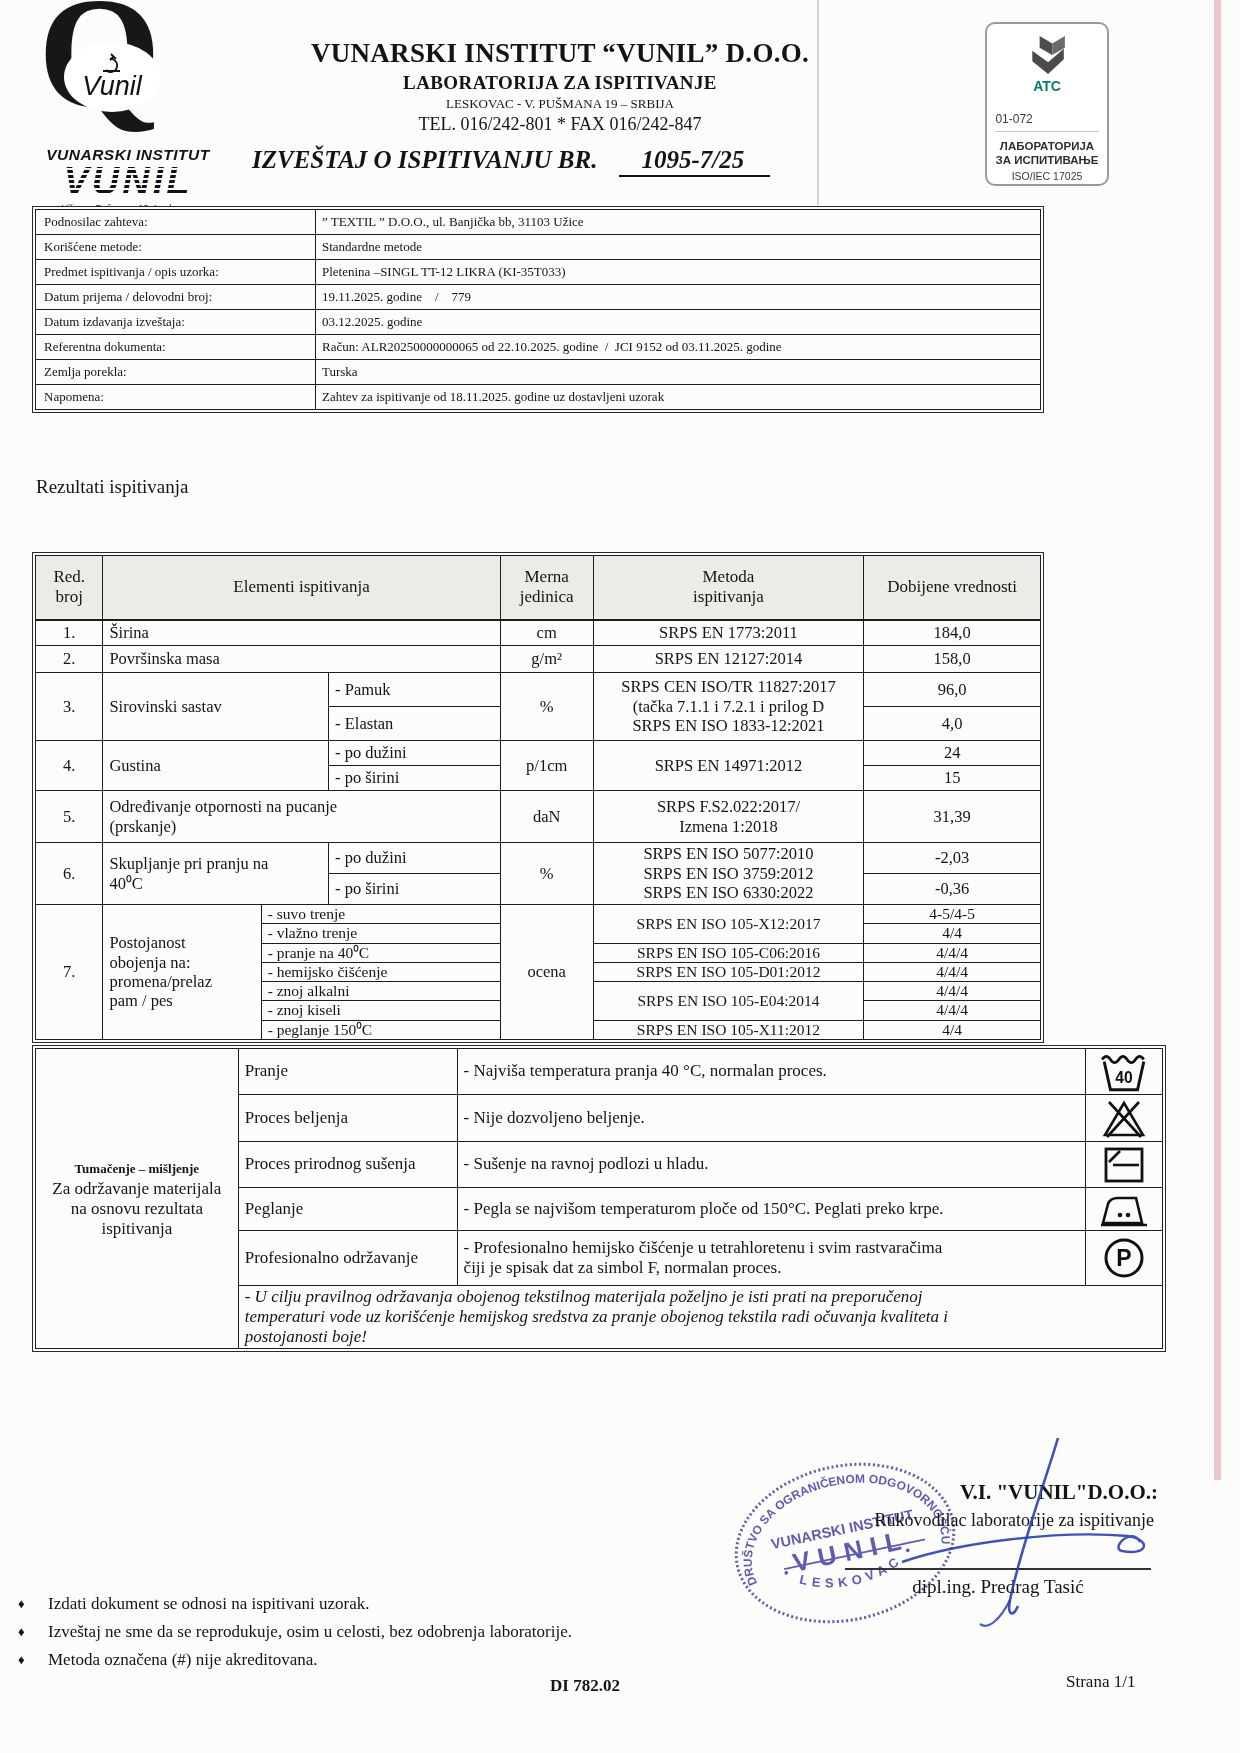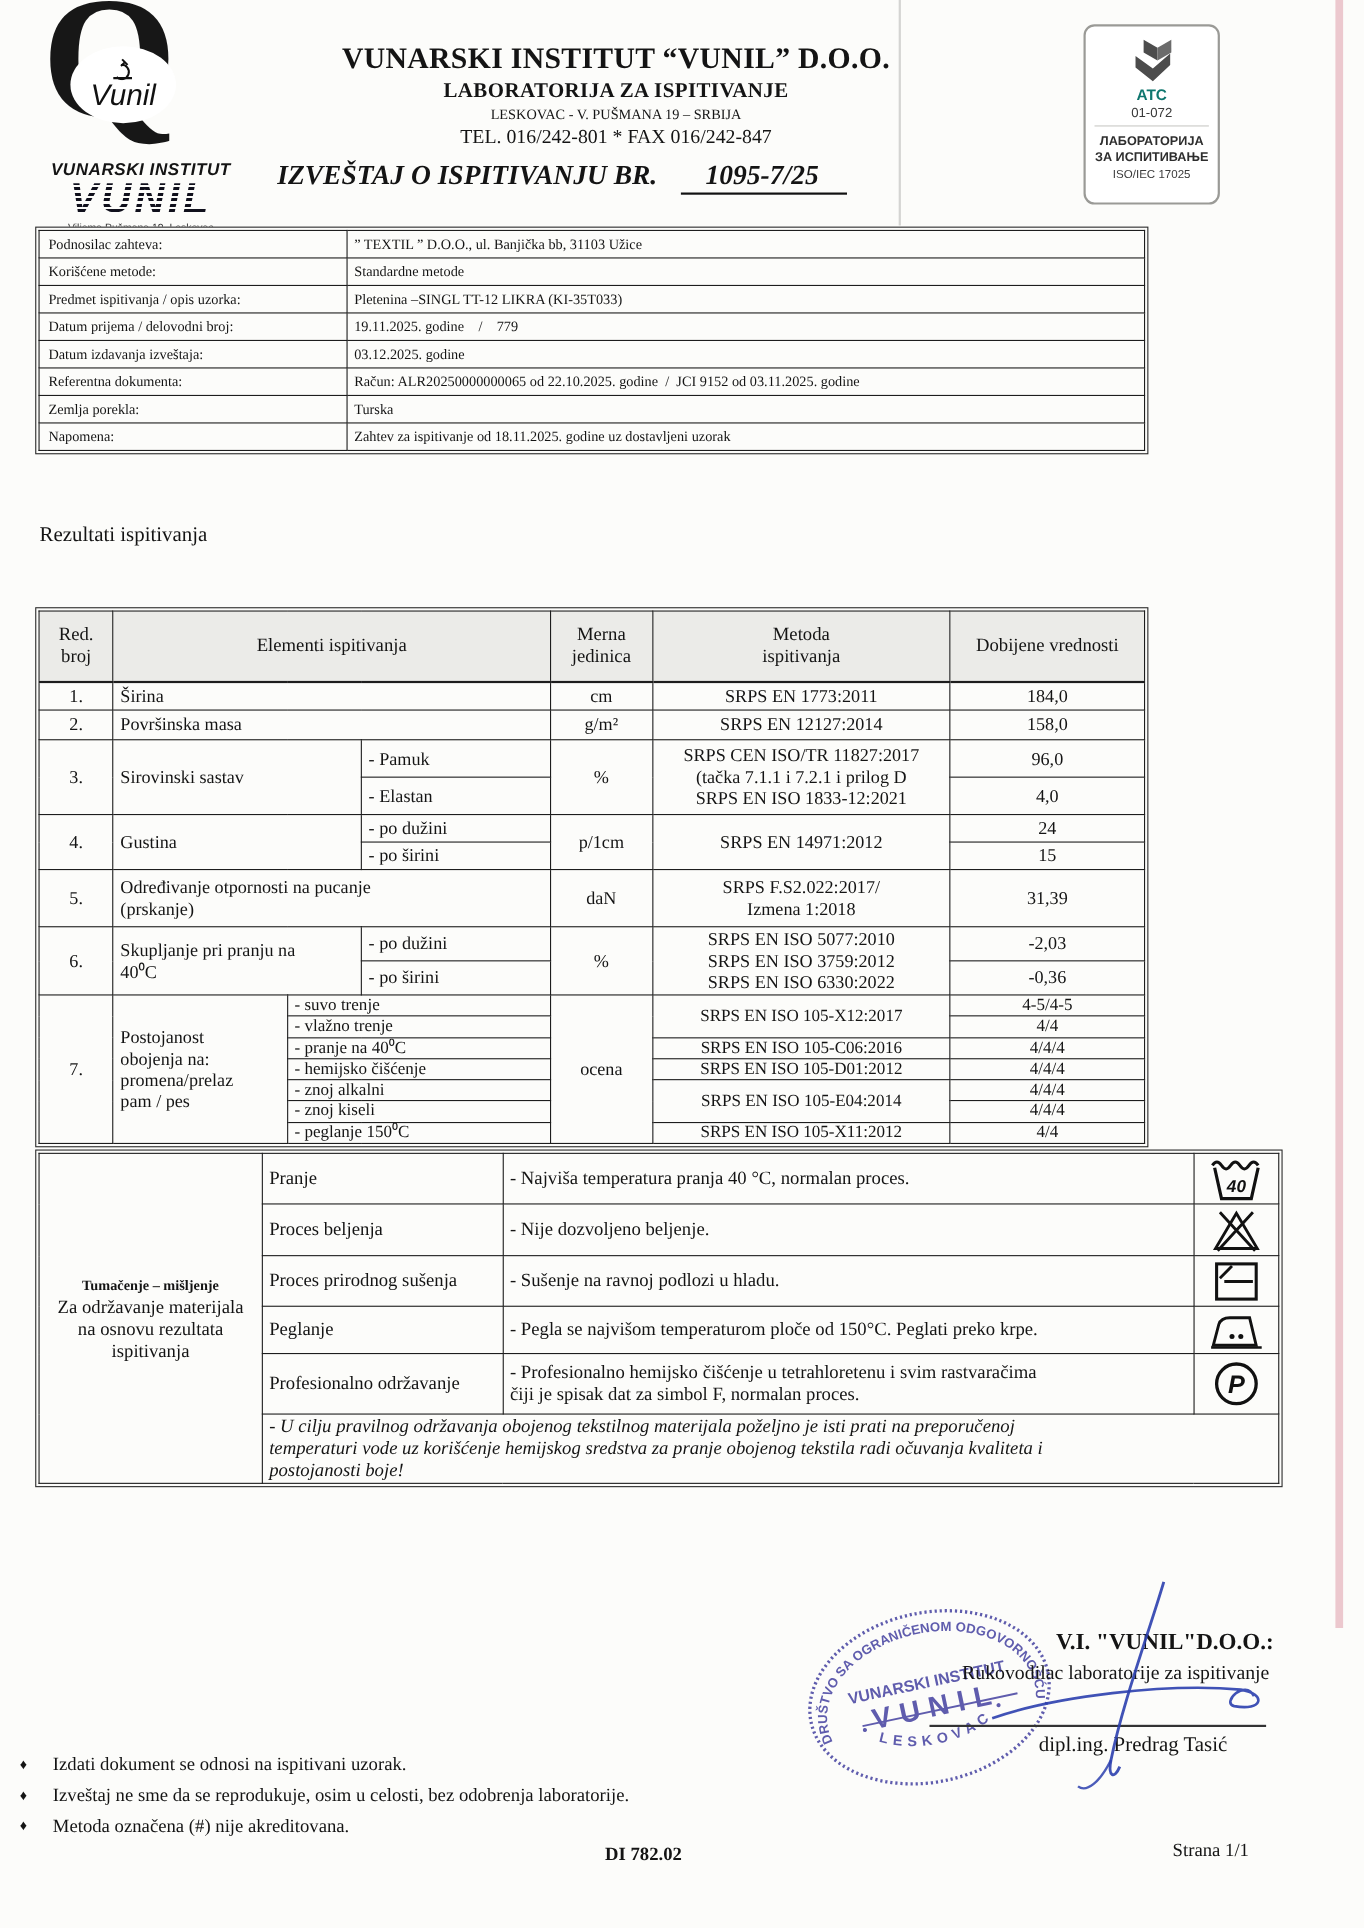--- a/index.html
+++ b/index.html
@@ -27,21 +27,21 @@
   .ch2{font-size:19px;font-weight:bold;margin-top:3px;letter-spacing:.4px;}
   .ch3{font-size:13px;margin-top:2px;}
   .ch4{font-size:18px;margin-top:2px;}
   .report-line{position:absolute;left:252px;top:146px;width:660px;display:flex;align-items:baseline;gap:22px;
                font-style:italic;font-weight:bold;font-size:25px;}
   .report-num{border-bottom:2.5px solid #111;padding:0 26px 1px 22px;}
   .badge{position:absolute;left:985px;top:22px;width:120px;height:160px;border:2px solid #9a9a96;border-radius:10px;
          background:#fff;display:flex;flex-direction:column;align-items:center;
          font-family:"Liberation Sans",sans-serif;}
   .badge-atc{font-size:14px;font-weight:bold;color:#0f766e;margin-top:2px;}
-  .badge-num{font-size:12px;color:#3a3a3a;margin-top:1px;padding-bottom:5px;border-bottom:1px solid #c9c9c5;width:86%;text-align:center;}
+  .badge-num{font-size:12px;color:#3a3a3a;margin-top:18px;padding-bottom:5px;border-bottom:1px solid #c9c9c5;width:86%;}
   .badge-lab{font-size:11.5px;font-weight:bold;color:#2e2e2e;text-align:center;line-height:1.25;margin-top:7px;}
   .badge-iso{font-size:10.5px;color:#3a3a3a;margin-top:2px;}
   
   .frame{position:absolute;border:1px solid #2a2a2a;padding:2px;background:#fcfcfa;}
   table.tbl{border-collapse:collapse;table-layout:fixed;width:100%;}
   table.tbl td,table.tbl th{border:1px solid #1d1d1d;padding:1px 6px;font-size:16.5px;line-height:1.18;
         vertical-align:middle;overflow:hidden;font-weight:normal;}
   .pre{white-space:pre-line;}
   .prw{white-space:pre-wrap;}
   .c{text-align:center;}
@@ -51,28 +51,28 @@
   #results-heading{position:absolute;left:36px;top:476px;font-size:19px;}
   #results-frame{left:32px;top:552px;width:1006px;}
   #results-frame th{background:#ebebe8;text-align:center;font-size:17px;}
   #results-frame .hdr{border-bottom:2px solid #1d1d1d;}
   #results-frame td.sm{font-size:15.5px;padding:0 6px;}
   #care-frame{left:32px;top:1045px;width:1128px;}
   #care-frame td{font-size:17px;}
   .care-label{text-align:center;font-size:16.5px;line-height:1.3;}
   .care-label .t{font-weight:bold;font-size:13px;}
   .care-note{font-style:italic;font-size:16.5px;line-height:1.35;padding:4px 10px;}
-  .sym-cell{text-align:center;padding:0;font-style:italic;}
+  .sym-cell{text-align:center;padding:0;}
   .sym-cell svg{display:block;margin:0 auto;}
   
   .stamp{position:absolute;left:728px;top:1458px;transform:rotate(-12deg);opacity:.88;}
   .sig-company{position:absolute;left:840px;top:1480px;width:318px;text-align:right;font-size:21px;font-weight:bold;}
   .sig-role{position:absolute;left:840px;top:1510px;width:314px;text-align:right;font-size:18px;}
   .sig-line{position:absolute;left:845px;top:1568px;width:306px;border-top:2px solid #333;}
-  .sig-name{position:absolute;left:877px;top:1576px;width:306px;text-align:center;font-size:19px;}
+  .sig-name{position:absolute;left:845px;top:1576px;width:306px;text-align:center;font-size:19px;}
   .sig-scribble{position:absolute;left:880px;top:1430px;}
   
   .fnote{position:absolute;left:18px;width:900px;font-size:17px;}
   .fnote .blt{display:inline-block;width:30px;font-size:13px;vertical-align:1px;}
   .doc-code{position:absolute;left:10px;top:1676px;width:1150px;text-align:center;font-weight:bold;font-size:17px;}
   .page-num{position:absolute;left:1066px;top:1672px;font-size:17px;}
 </style>
 </head>
 <body>
 

